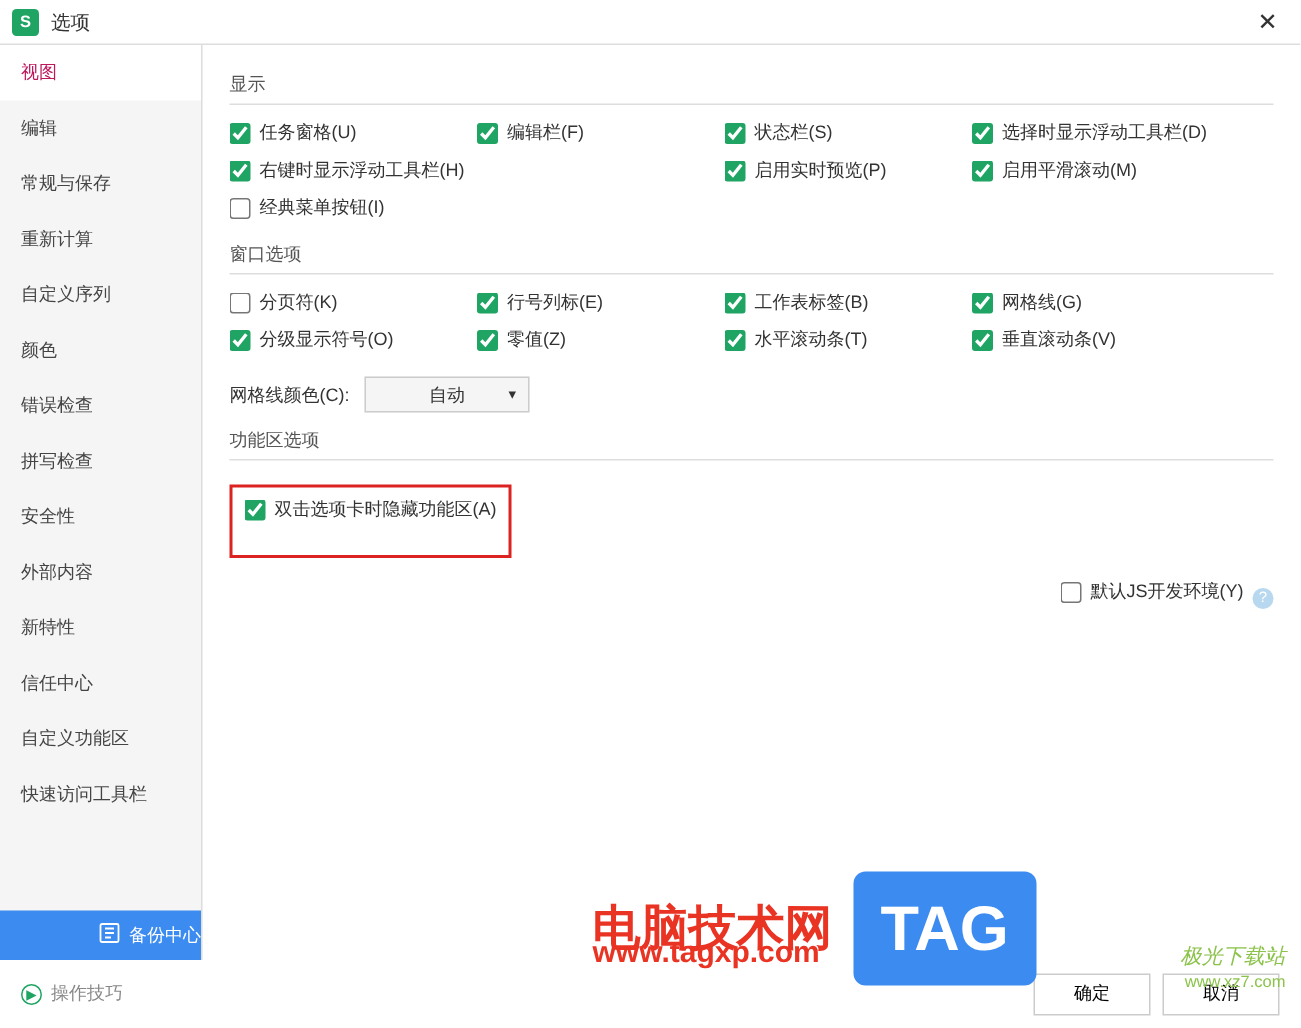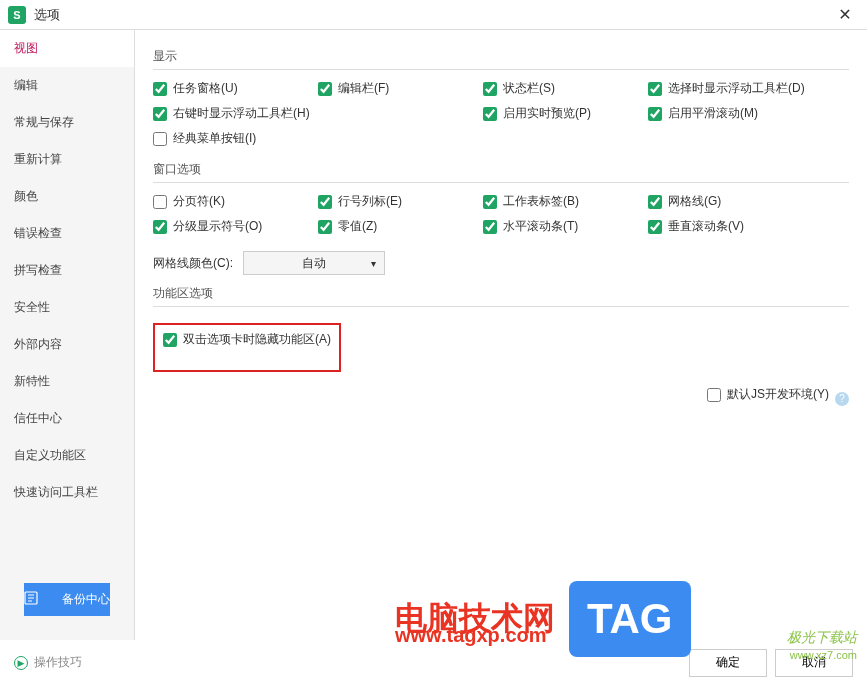--- a/index.html
+++ b/index.html
@@ -9,34 +9,34 @@
     .titlebar-icon { width: 18px; height: 18px; background: #1FA463; color: #fff; display: flex; align-items: center; justify-content: center; font-weight: bold; border-radius: 3px; margin-right: 8px; font-size: 11px; }
     .titlebar-title { flex: 1; font-size: 13px; }
     .titlebar-close { width: 28px; height: 28px; display: flex; align-items: center; justify-content: center; font-size: 16px; cursor: pointer; }
     
     .body { display: flex; height: 610px; }
     
     .sidebar { width: 135px; background: #f5f5f5; border-right: 1px solid #ddd; display: flex; flex-direction: column; }
     .sidebar-list { flex: 1; }
     .sidebar-item { padding: 10px 14px; cursor: pointer; color: #444; }
     .sidebar-item.active { background: #fff; color: #be185d; }
-    .backup-btn { margin: 24px; padding: 8px 0; background: #3B8BF0; color: #fff; text-align: center; cursor: pointer; display: flex; align-items: center; justify-content: space-between; gap: 6px; }
+    .backup-btn { margin: 0; padding: 8px 0; background: #3B8BF0; color: #fff; text-align: center; cursor: pointer; display: flex; align-items: center; justify-content: flex-end; gap: 6px; }
     .backup-icon { display: inline-block; }
     
     .content { flex: 1; padding: 12px 18px; position: relative; }
     .section-title { font-size: 12px; color: #555; margin-bottom: 4px; margin-top: 6px; }
     .divider { height: 1px; background: #ddd; margin: 4px 0 10px 0; }
     
     .checkbox-grid { display: flex; flex-wrap: wrap; }
     .checkbox-col { width: 165px; margin-bottom: 8px; display: flex; align-items: center; }
     .checkbox-col input[type="checkbox"] { margin-right: 6px; accent-color: #1FA463; width: 14px; height: 14px; }
     
     .gridline-color { display: flex; align-items: center; margin-top: 8px; margin-bottom: 10px; }
     .gridline-color-label { margin-right: 10px; }
-    .color-dropdown { width: 142px; height: 24px; border: 1px solid #ccc; background: #f5f5f5; display: flex; align-items: center; justify-content: center; position: relative; cursor: pointer; }
+    .color-dropdown { width: 110px; height: 24px; border: 1px solid #ccc; background: #f5f5f5; display: flex; align-items: center; justify-content: center; position: relative; cursor: pointer; }
     .color-dropdown-arrow { position: absolute; right: 8px; font-size: 10px; }
     
     .highlight-box { border: 2px solid #D22; padding: 6px 8px; display: inline-block; margin-top: 6px; margin-bottom: 6px; }
     .highlight-box .checkbox-col { margin-bottom: 16px; width: auto; }
     
     .row-checkbox { display: flex; align-items: center; margin-top: 8px; padding-left: 8px; justify-content: flex-end; }
     .row-checkbox input { margin-right: 6px; width: 14px; height: 14px; }
     .help-icon { width: 14px; height: 14px; border-radius: 50%; background: #B8D8F0; color: #fff; display: inline-flex; align-items: center; justify-content: center; font-size: 10px; margin-left: 6px; }
     
     .footer { position: absolute; bottom: 0; left: 0; right: 0; height: 45px; display: flex; align-items: center; padding: 0 14px; }
@@ -61,20 +61,21 @@
   <div class="titlebar-close">✕</div>
 </div>
 
 <div class="body">
   <div class="sidebar">
     <div class="sidebar-list" id="sidebar-list">
         <div class="sidebar-item active">视图</div>
         <div class="sidebar-item">编辑</div>
         <div class="sidebar-item">常规与保存</div>
         <div class="sidebar-item">重新计算</div>
+        <div class="sidebar-item">自定义序列</div>
         <div class="sidebar-item">颜色</div>
         <div class="sidebar-item">错误检查</div>
         <div class="sidebar-item">拼写检查</div>
         <div class="sidebar-item">安全性</div>
         <div class="sidebar-item">外部内容</div>
         <div class="sidebar-item">新特性</div>
         <div class="sidebar-item">信任中心</div>
         <div class="sidebar-item">自定义功能区</div>
         <div class="sidebar-item">快速访问工具栏</div>
       </div>

